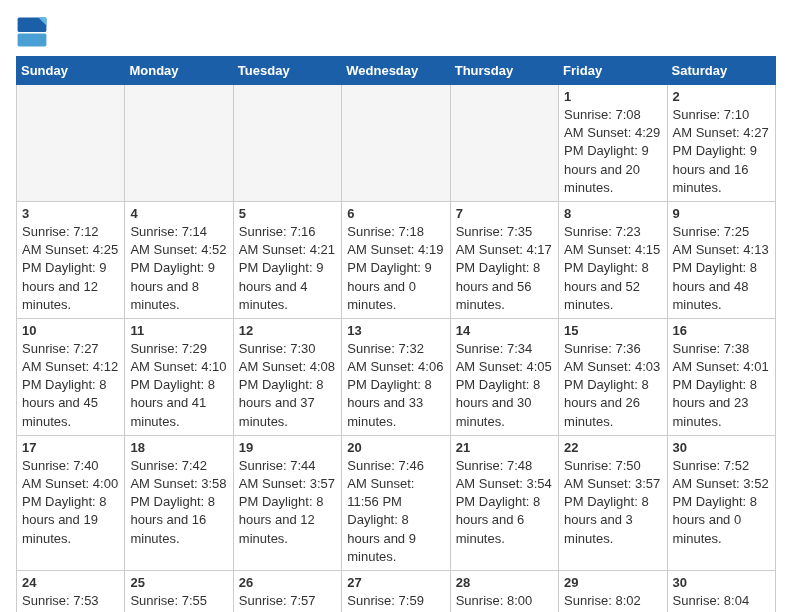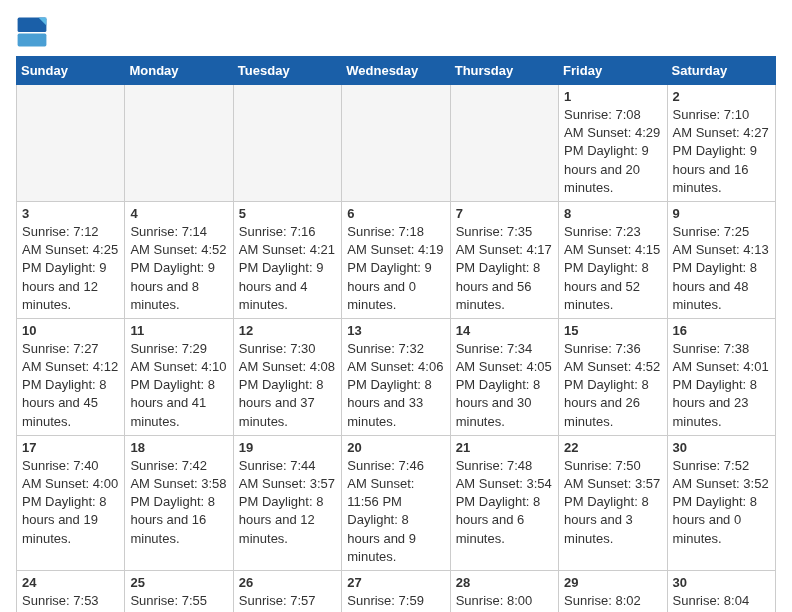--- a/index.html
+++ b/index.html
@@ -220,21 +220,21 @@
         <td>
           <span class="day-num">14</span>
           <div class="cell-text">Sunrise: 7:34 AM
 Sunset: 4:05 PM
 Daylight: 8 hours
 and 30 minutes.</div>
         </td>
         <td>
           <span class="day-num">15</span>
           <div class="cell-text">Sunrise: 7:36 AM
-Sunset: 4:52 PM
+Sunset: 4:03 PM
 Daylight: 8 hours
 and 26 minutes.</div>
         </td>
         <td>
           <span class="day-num">16</span>
           <div class="cell-text">Sunrise: 7:38 AM
 Sunset: 4:01 PM
 Daylight: 8 hours
 and 23 minutes.</div>
         </td>

